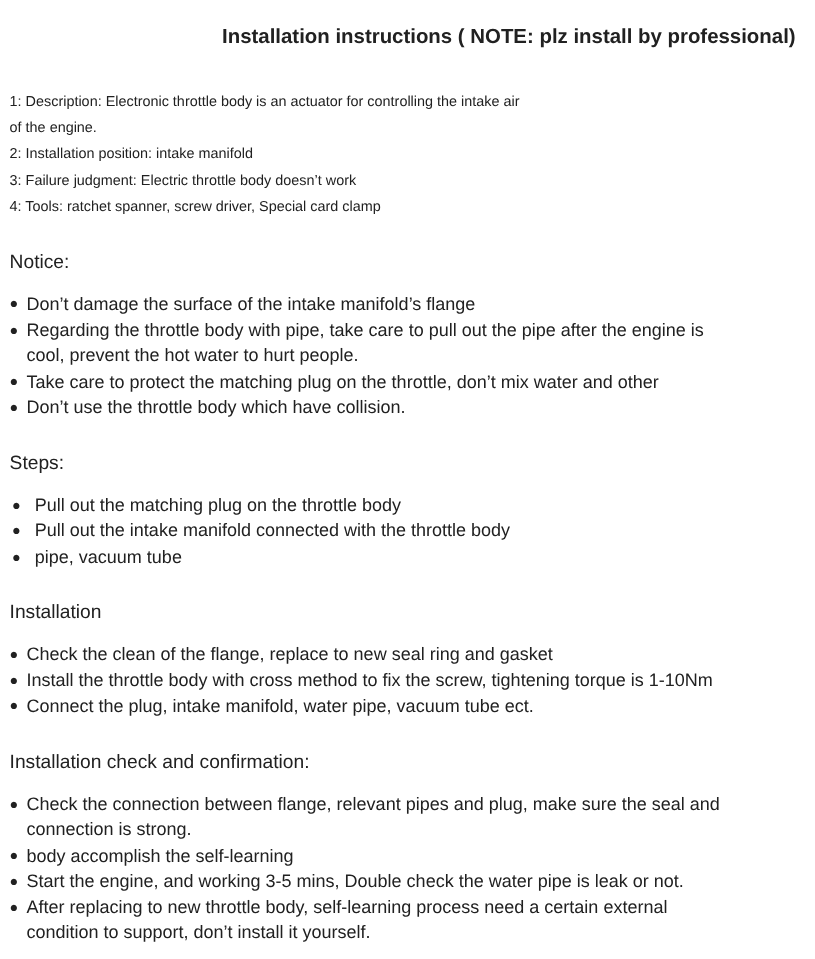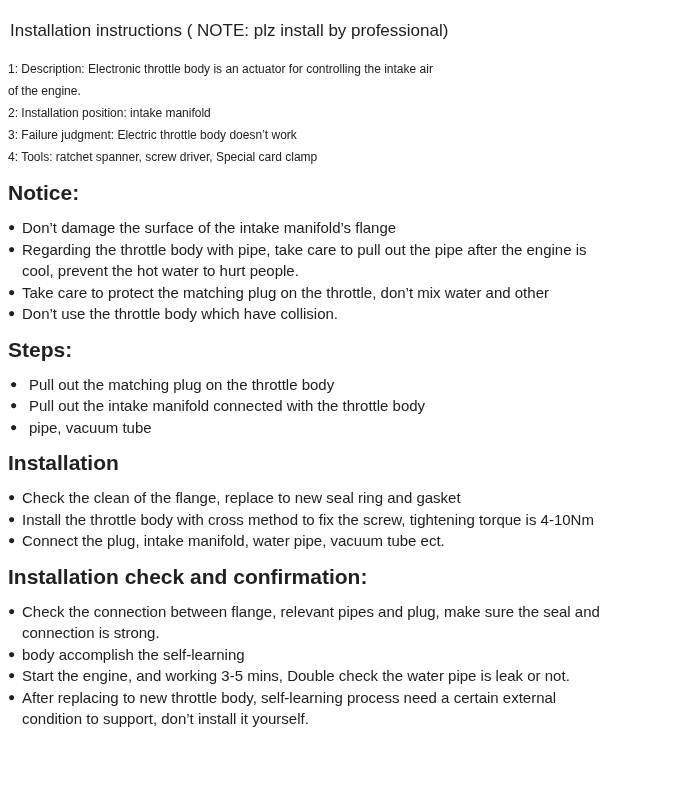--- a/index.html
+++ b/index.html
@@ -13,36 +13,37 @@
   }
   .doc {
     box-sizing: border-box;
     width: 679px;
     height: 799px;
     padding: 20px 16px 0 8px;
     overflow: hidden;
   }
   .title {
     font-size: 17px;
-    font-weight: 400;
+    font-weight: 700;
     line-height: 22px;
     padding-left: 2px;
-    margin: 0 0 16px 0;
+    margin: 0 0 31px 0;
     white-space: nowrap;
+    text-align: right;
   }
   .intro .line {
     font-size: 12px;
     line-height: 22px;
     white-space: nowrap;
   }
   .section-heading {
-    font-size: 21px;
-    font-weight: 700;
+    font-size: 16px;
+    font-weight: 400;
     line-height: 20px;
-    margin: 15px 0 14px 0;
+    margin: 26px 0 14px 0;
     white-space: nowrap;
   }
   .bullet-list { margin: 0; padding: 0; }
   .bullet-item {
     display: flex;
     align-items: flex-start;
     font-size: 15px;
     line-height: 21.5px;
   }
   .bullet {
@@ -133,21 +134,21 @@
     <div class="bullet-list">
       <div class="bullet-item">
         <span class="bullet">●</span>
         <div class="bullet-text">
           <div class="line">Check the clean of the flange, replace to new seal ring and gasket</div>
         </div>
       </div>
       <div class="bullet-item">
         <span class="bullet">●</span>
         <div class="bullet-text">
-          <div class="line">Install the throttle body with cross method to fix the screw, tightening torque is 4-10Nm</div>
+          <div class="line">Install the throttle body with cross method to fix the screw, tightening torque is 1-10Nm</div>
         </div>
       </div>
       <div class="bullet-item">
         <span class="bullet">●</span>
         <div class="bullet-text">
           <div class="line">Connect the plug, intake manifold, water pipe, vacuum tube ect.</div>
         </div>
       </div>
     </div>
   </div>

